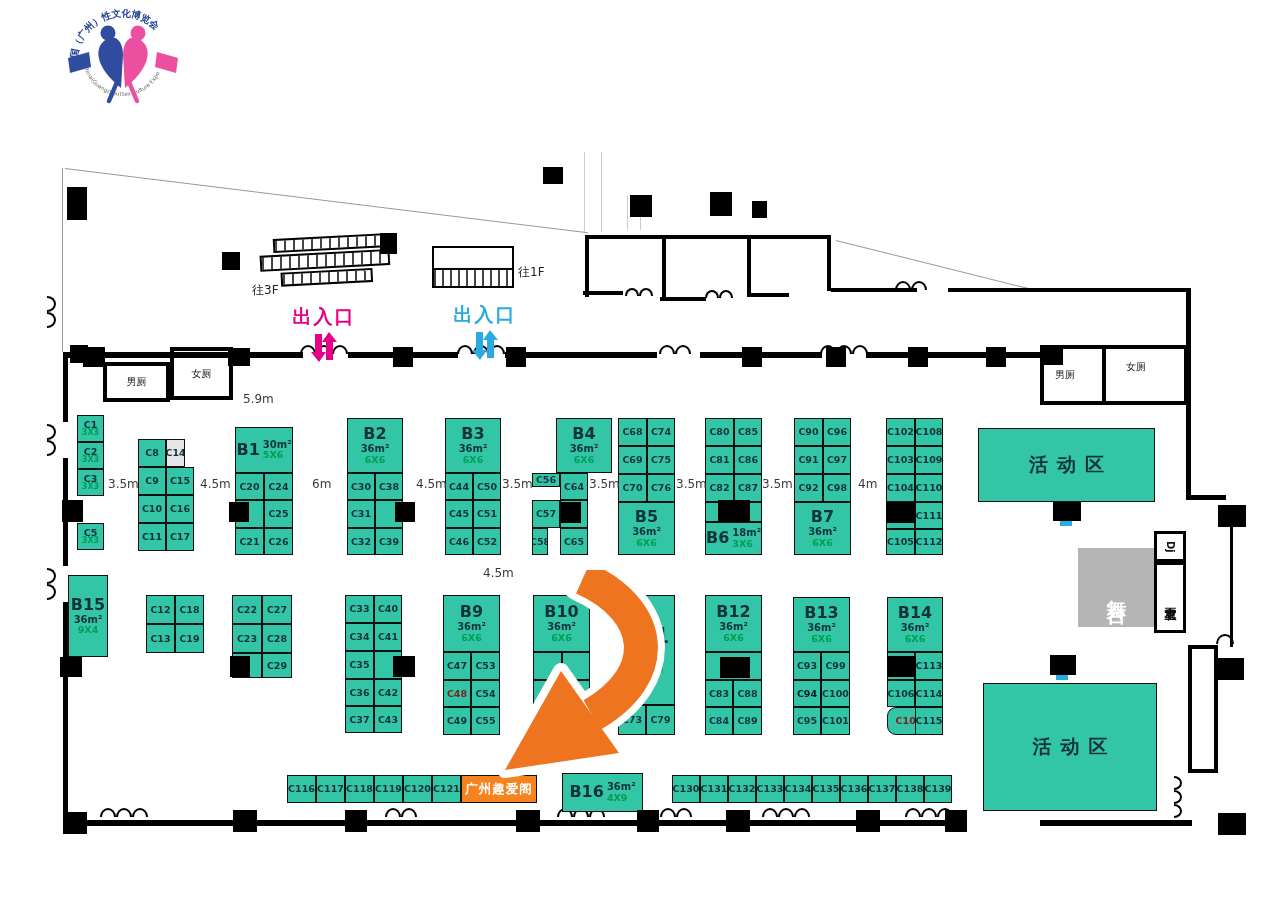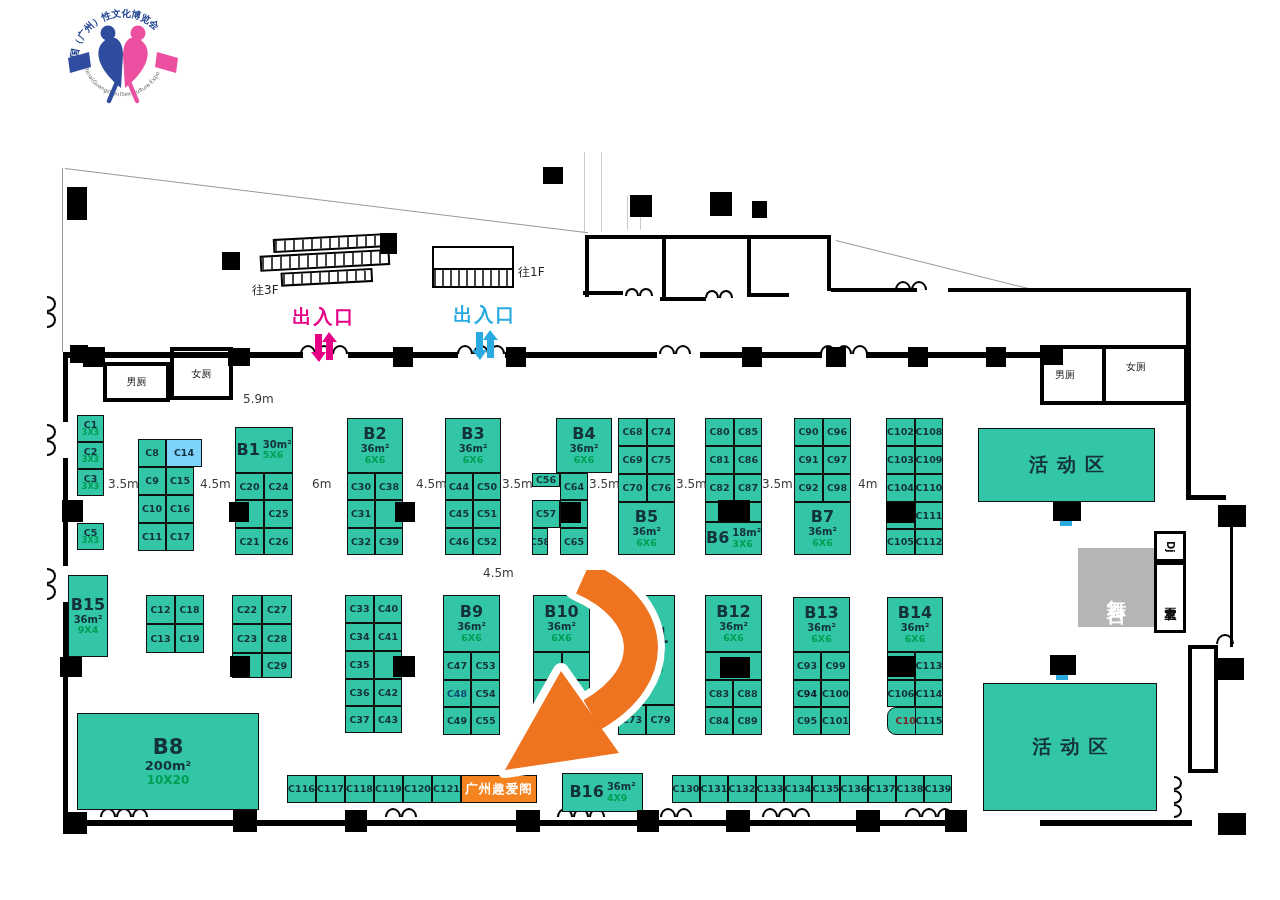--- a/index.html
+++ b/index.html
@@ -261,21 +261,21 @@
         <span class="cl">C3</span>
         <span class="sub" style="color: rgb(0, 158, 84);">3X3</span>
       </div>
       <div class="booth cell" style="left: 77px; top: 523px; width: 27px; height: 27px; color: rgb(20, 50, 60); background: rgb(51, 198, 166);">
         <span class="cl">C5</span>
         <span class="sub" style="color: rgb(0, 158, 84);">3X3</span>
       </div>
       <div class="booth cell" style="left: 138px; top: 439px; width: 28px; height: 28px; color: rgb(20, 50, 60); background: rgb(51, 198, 166);">
         <span class="cl">C8</span>
       </div>
-      <div class="booth cell" style="left: 166px; top: 439px; width: 36px; height: 28px; color: rgb(20, 50, 60); background: #7dd3fc;">
+      <div class="booth cell" style="left: 166px; top: 439px; width: 19px; height: 28px; color: rgb(20, 50, 60); background: #e5e5e5;">
         <span class="cl">C14</span>
       </div>
       <div class="booth cell" style="left: 138px; top: 467px; width: 28px; height: 28px; color: rgb(20, 50, 60); background: rgb(51, 198, 166);">
         <span class="cl">C9</span>
       </div>
       <div class="booth cell" style="left: 166px; top: 467px; width: 28px; height: 28px; color: rgb(20, 50, 60); background: rgb(51, 198, 166);">
         <span class="cl">C15</span>
       </div>
       <div class="booth cell" style="left: 138px; top: 495px; width: 28px; height: 28px; color: rgb(20, 50, 60); background: rgb(51, 198, 166);">
         <span class="cl">C10</span>
@@ -531,37 +531,32 @@
       </div>
       <div class="booth cell" style="left: 374px; top: 679px; width: 28px; height: 27px; color: rgb(20, 50, 60); background: rgb(51, 198, 166);">
         <span class="cl">C42</span>
       </div>
       <div class="booth cell" style="left: 345px; top: 706px; width: 29px; height: 27px; color: rgb(20, 50, 60); background: rgb(51, 198, 166);">
         <span class="cl">C37</span>
       </div>
       <div class="booth cell" style="left: 374px; top: 706px; width: 28px; height: 27px; color: rgb(20, 50, 60); background: rgb(51, 198, 166);">
         <span class="cl">C43</span>
       </div>
-      <div class="booth head big" style="left: 77px; top: 713px; width: 182px; height: 97px; color: rgb(20, 50, 60); background: rgb(51, 198, 166);">
-        <span class="bl">B8</span>
-        <span class="ar">200m²</span>
-        <span class="sz" style="color: rgb(0, 158, 84);">10X20</span>
-      </div>
       <div class="booth head" style="left: 443px; top: 595px; width: 57px; height: 57px; color: rgb(20, 50, 60); background: rgb(51, 198, 166);">
         <span class="bl">B9</span>
         <span class="ar">36m²</span>
         <span class="sz" style="color: rgb(0, 158, 84);">6X6</span>
       </div>
       <div class="booth cell" style="left: 443px; top: 652px; width: 28px; height: 28px; color: rgb(20, 50, 60); background: rgb(51, 198, 166);">
         <span class="cl">C47</span>
       </div>
       <div class="booth cell" style="left: 471px; top: 652px; width: 29px; height: 28px; color: rgb(20, 50, 60); background: rgb(51, 198, 166);">
         <span class="cl">C53</span>
       </div>
-      <div class="booth cell" style="left: 443px; top: 680px; width: 28px; height: 27px; color: #0c4a6e; background: rgb(51, 198, 166);">
+      <div class="booth cell" style="left: 443px; top: 680px; width: 28px; height: 27px; color: #7f1d1d; background: rgb(51, 198, 166);">
         <span class="cl">C48</span>
       </div>
       <div class="booth cell" style="left: 471px; top: 680px; width: 29px; height: 27px; color: rgb(20, 50, 60); background: rgb(51, 198, 166);">
         <span class="cl">C54</span>
       </div>
       <div class="booth cell" style="left: 443px; top: 707px; width: 28px; height: 28px; color: rgb(20, 50, 60); background: rgb(51, 198, 166);">
         <span class="cl">C49</span>
       </div>
       <div class="booth cell" style="left: 471px; top: 707px; width: 29px; height: 28px; color: rgb(20, 50, 60); background: rgb(51, 198, 166);">
         <span class="cl">C55</span>

